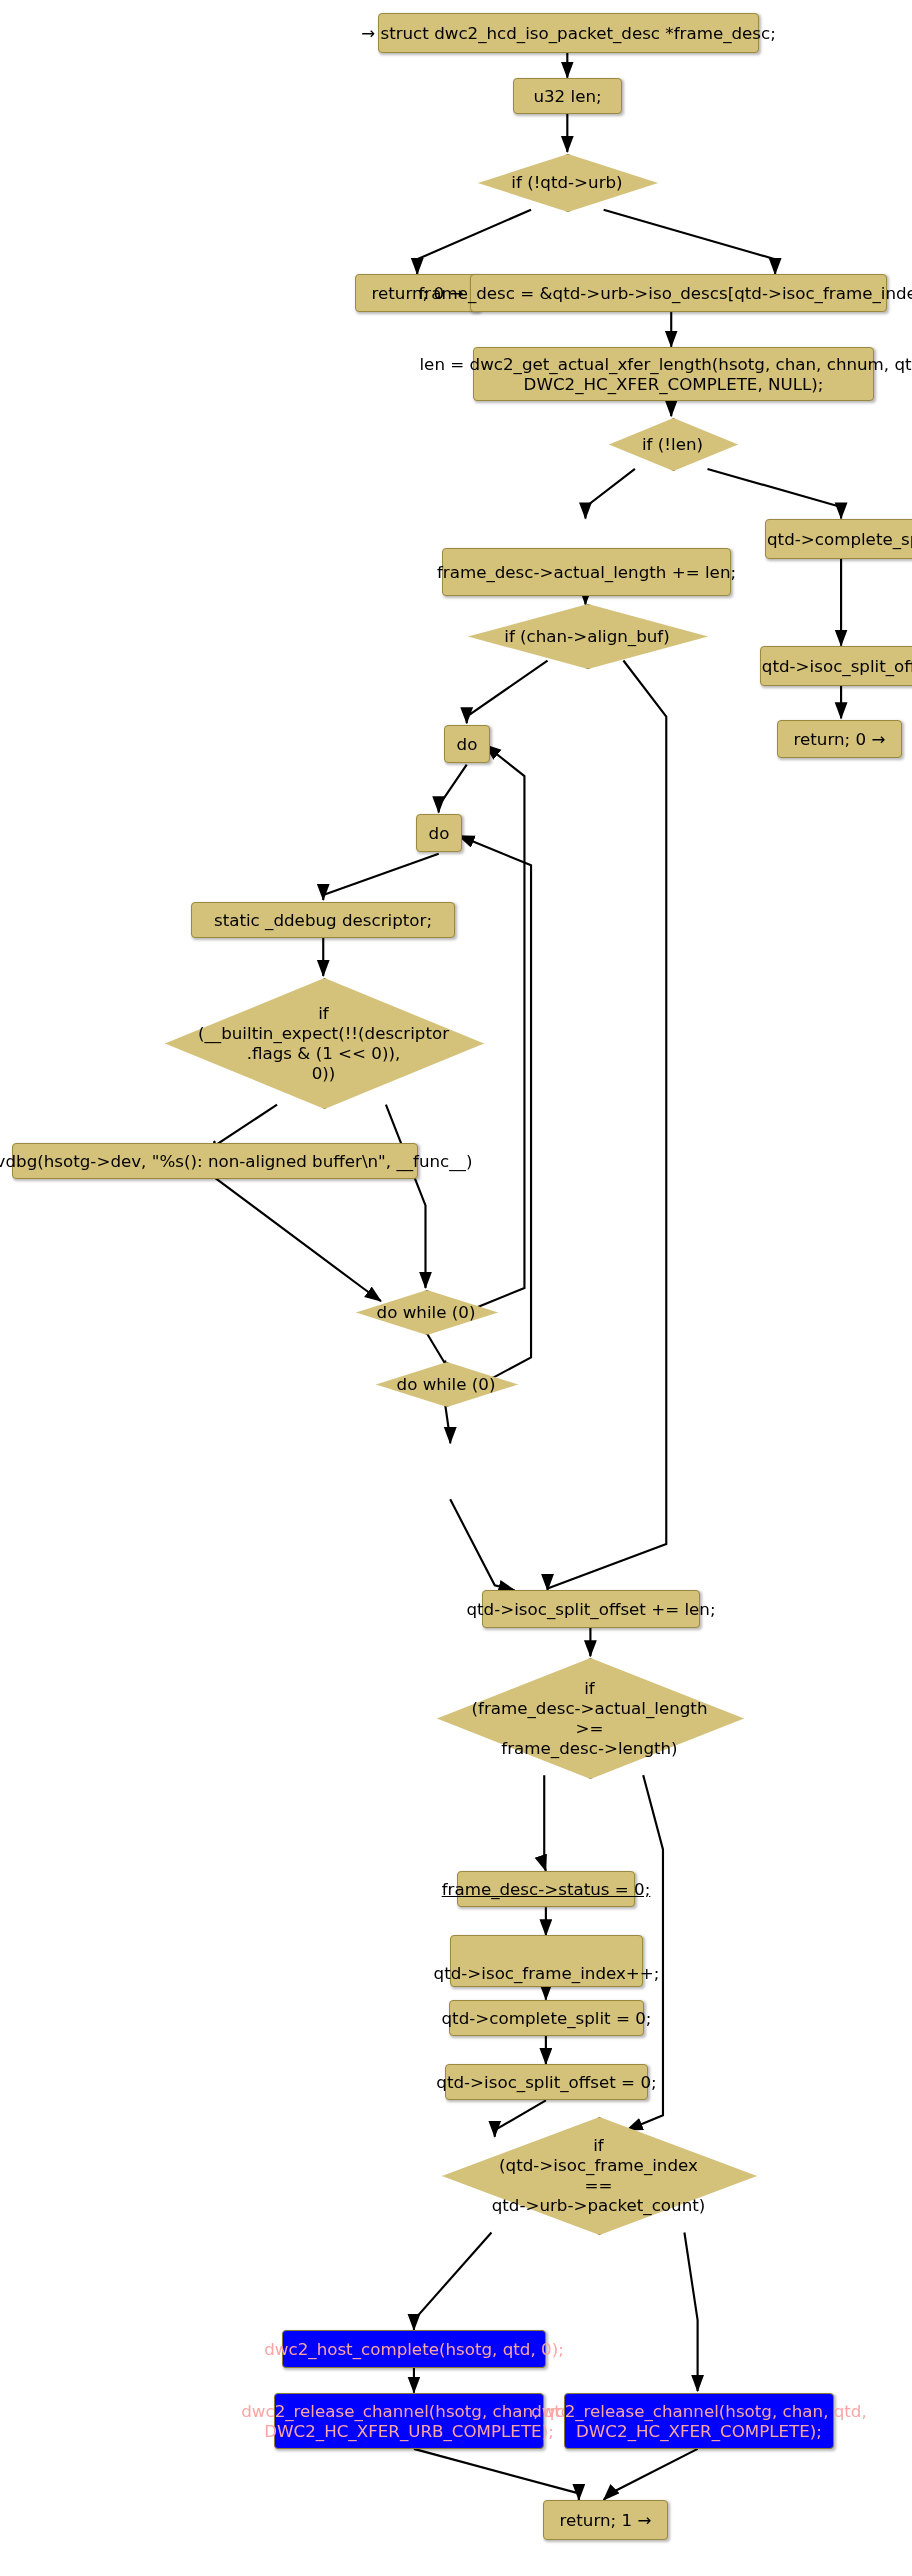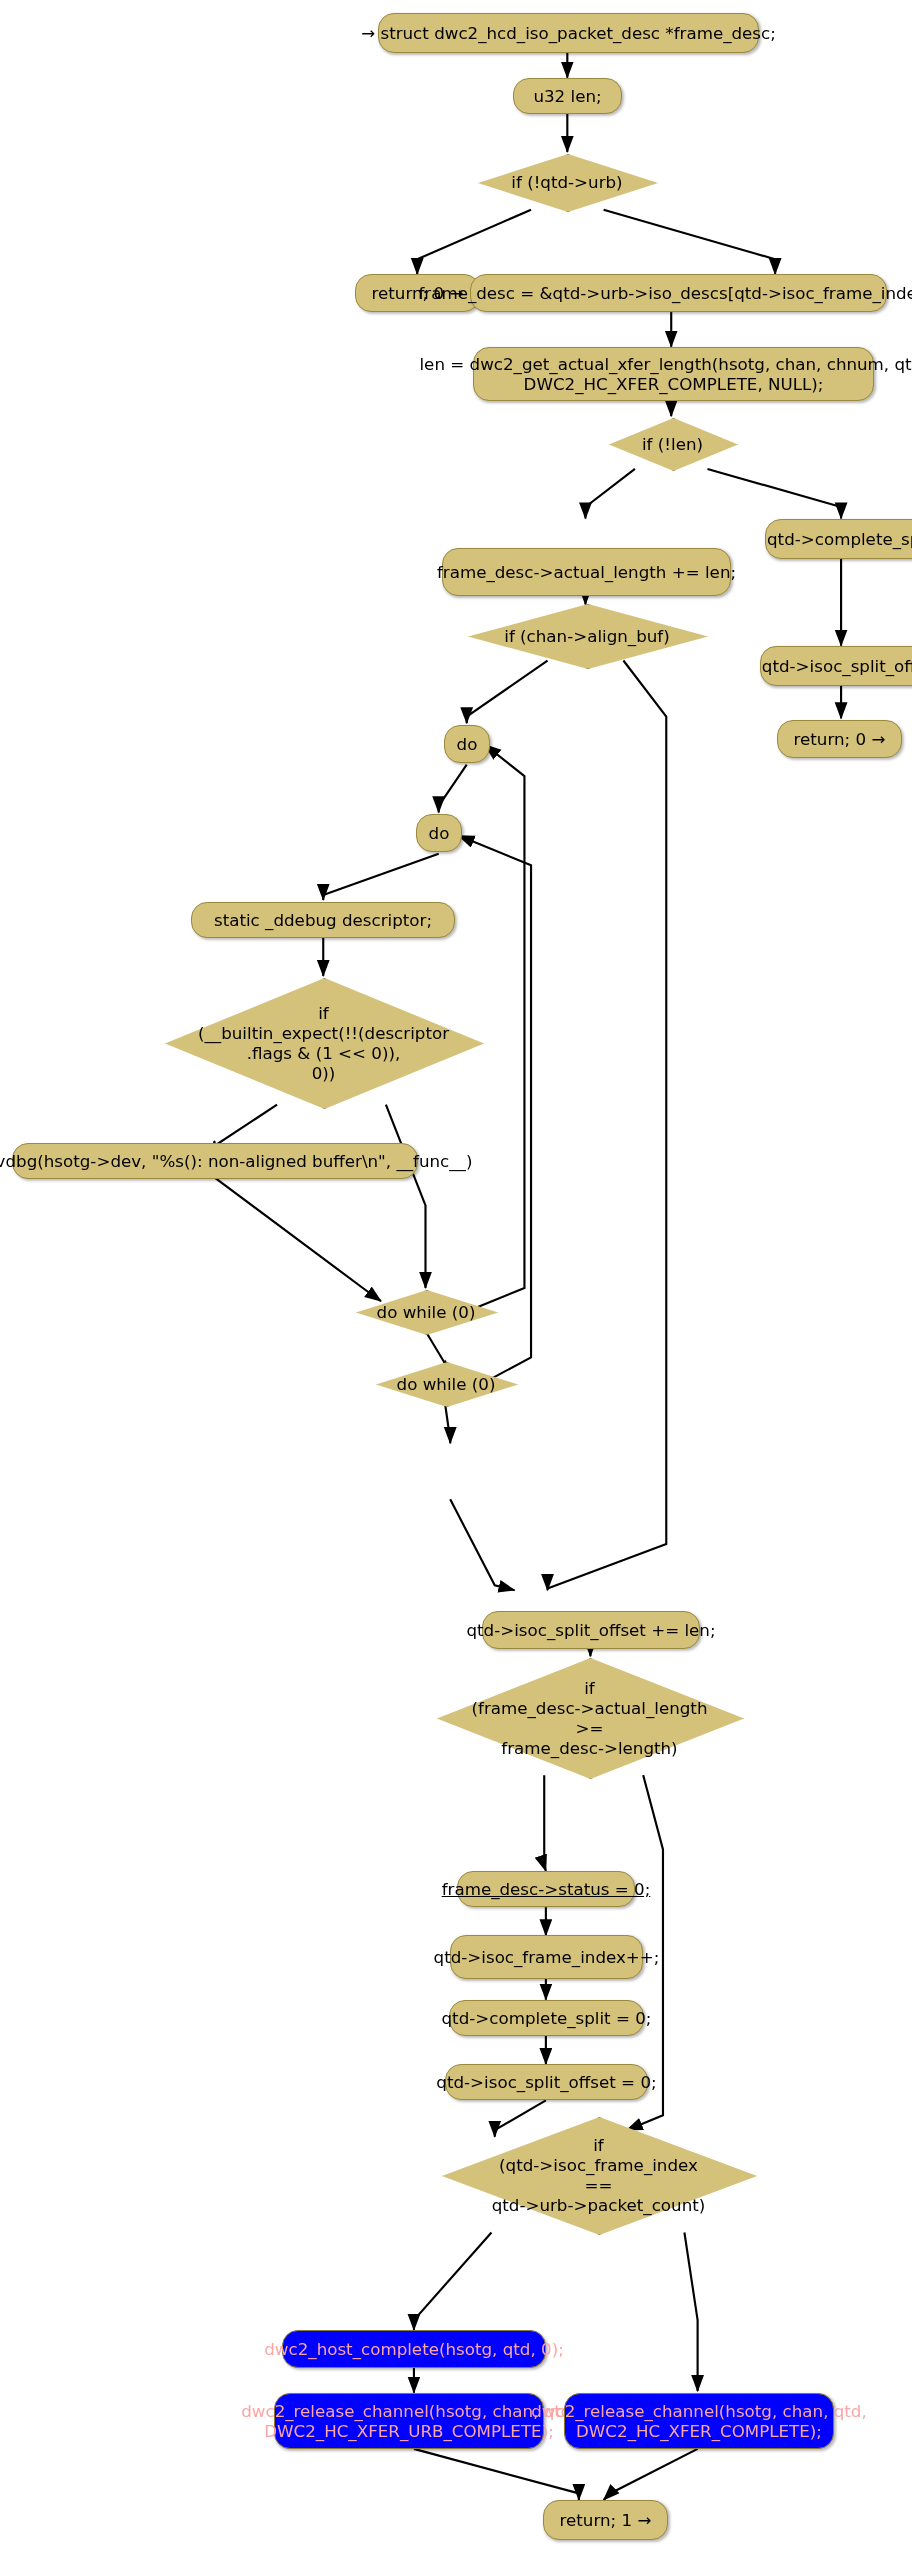--- a/index.html
+++ b/index.html
@@ -34,21 +34,21 @@
     text-align: center;
     font-size: 10px;
     line-height: 12px;
     color: #000000;
     white-space: pre;
   }
   
   .proc {
     background: #D4C17A;
     border: 0.9px solid #9B8A3E;
-    border-radius: 16px;
+    border-radius: 4px;
     box-shadow: 1.8px 1.8px 2.8px rgba(0,0,0,0.28);
     padding: 2.8px 6.4px;
   }
   .proc.blue {
     background: #0000FF;
     border: 0.9px solid #8A7A33;
     color: #fca5a5;
   }
   
   .dec {
@@ -240,37 +240,37 @@
     <div class="dshape"></div>
     <div class="dlabel">do while (0)</div>
   </div>
 
   <div class="node dec" style="left: 376px; top: 1362px; width: 140px; height: 43px; font-size: 16.7px; line-height: 20px;">
     <div class="dshape"></div>
     <div class="dlabel">do while (0)</div>
   </div>
 
 
-  <div class="node proc" style="left: 482px; top: 1590px; width: 218px; height: 38px; font-size: 16.7px; line-height: 20px; margin-top: 21px;">
+  <div class="node proc" style="left: 482px; top: 1590px; width: 218px; height: 38px; font-size: 16.7px; line-height: 20px;">
     <span>qtd-&gt;isoc_split_offset += len;</span>
   </div>
 
   <div class="node dec" style="left: 437px; top: 1658px; width: 305px; height: 119px; font-size: 16.7px; line-height: 20px;">
     <div class="dshape"></div>
     <div class="dlabel">if
 (frame_desc-&gt;actual_length
 &gt;=
 frame_desc-&gt;length)</div>
   </div>
 
   <div class="node proc" style="left: 457px; top: 1871px; width: 178px; height: 36px; font-size: 16.7px; line-height: 20px; text-decoration: underline;">
     <span>frame_desc-&gt;status = 0;</span>
   </div>
 
-  <div class="node proc" style="left: 450px; top: 1935px; width: 193px; height: 44px; font-size: 16.7px; line-height: 20px;">
+  <div class="node proc" style="left: 450px; top: 1935px; width: 193px; height: 52px; font-size: 16.7px; line-height: 20px; align-items: flex-end;">
     <span>qtd-&gt;isoc_frame_index++;</span>
   </div>
 
   <div class="node proc" style="left: 449px; top: 2000px; width: 195px; height: 36px; font-size: 16.7px; line-height: 20px;">
     <span>qtd-&gt;complete_split = 0;</span>
   </div>
 
   <div class="node proc" style="left: 445px; top: 2064px; width: 203px; height: 36px; font-size: 16.7px; line-height: 20px;">
     <span>qtd-&gt;isoc_split_offset = 0;</span>
   </div>

